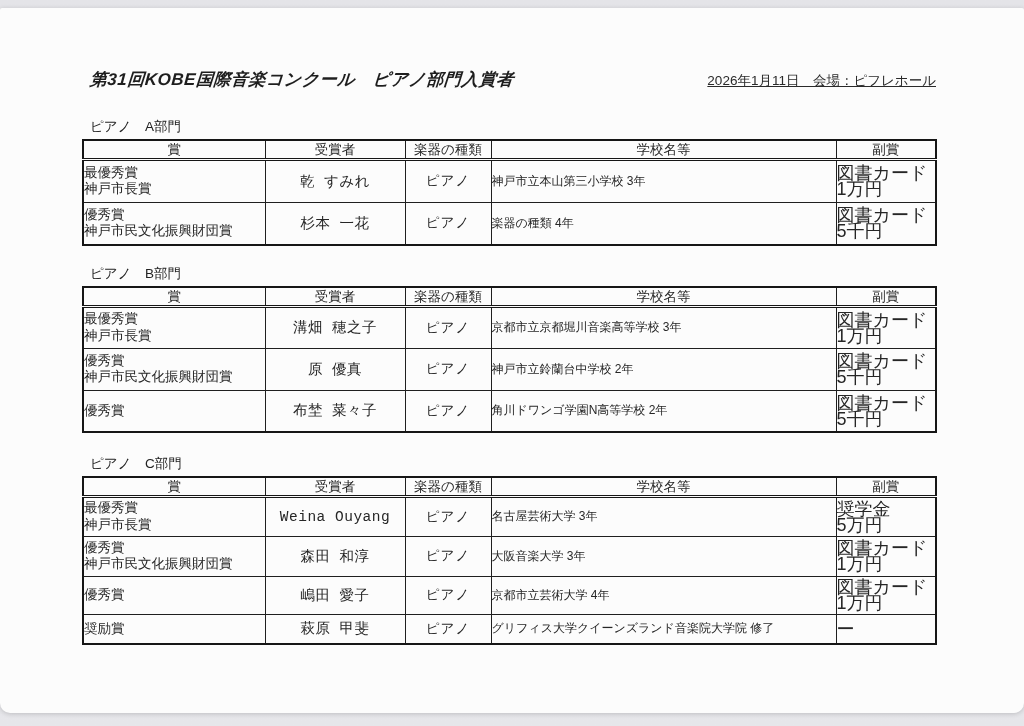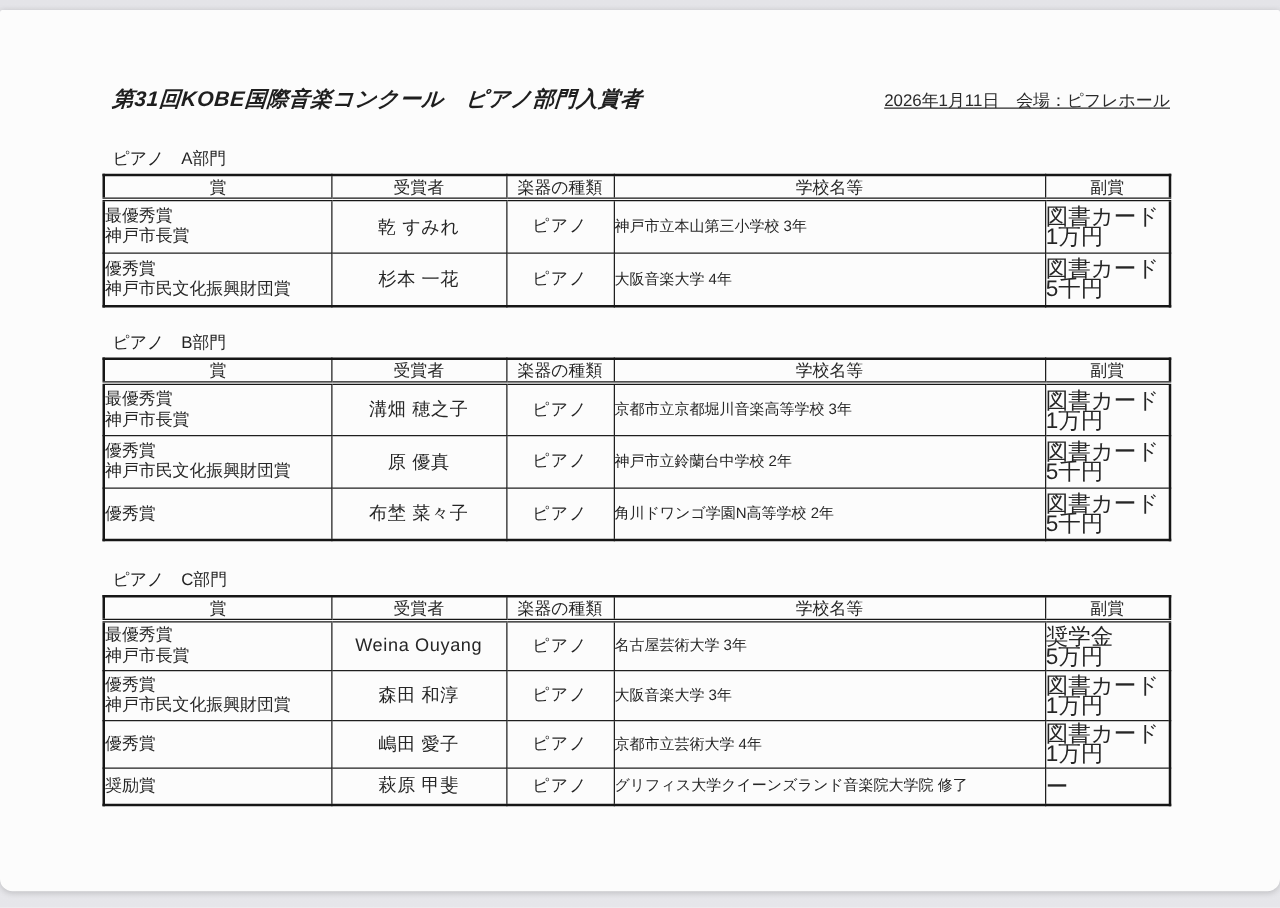--- a/index.html
+++ b/index.html
@@ -83,20 +83,21 @@
     vertical-align: middle;
     font-size: 13.5px;
     padding-left: 5px;
     line-height: 16.5px;
   }
   td.winner {
     text-align: center;
     vertical-align: middle;
     font-size: 14.5px;
     letter-spacing: 0.5px;
+    font-family: Liberation Mono, monospace;
   }
   td.instr {
     text-align: center;
     vertical-align: middle;
     font-size: 13.5px;
     letter-spacing: 1px;
   }
   td.school {
     text-align: left;
     vertical-align: middle;
@@ -160,21 +161,21 @@
               <span class="ln">1万円</span>
             </td>
           </tr>
           <tr class="h43">
             <td class="prize">
               <span class="ln">優秀賞</span>
               <span class="ln">神戸市民文化振興財団賞</span>
             </td>
             <td class="winner">杉本 一花</td>
             <td class="instr">ピアノ</td>
-            <td class="school">大阪音楽大学 4年</td>
+            <td class="school">楽器の種類 4年</td>
             <td class="sub">
               <span class="ln">図書カード</span>
               <span class="ln">5千円</span>
             </td>
           </tr>
         </tbody>
       </table>
     </div>
 
     <div class="division division-b">

